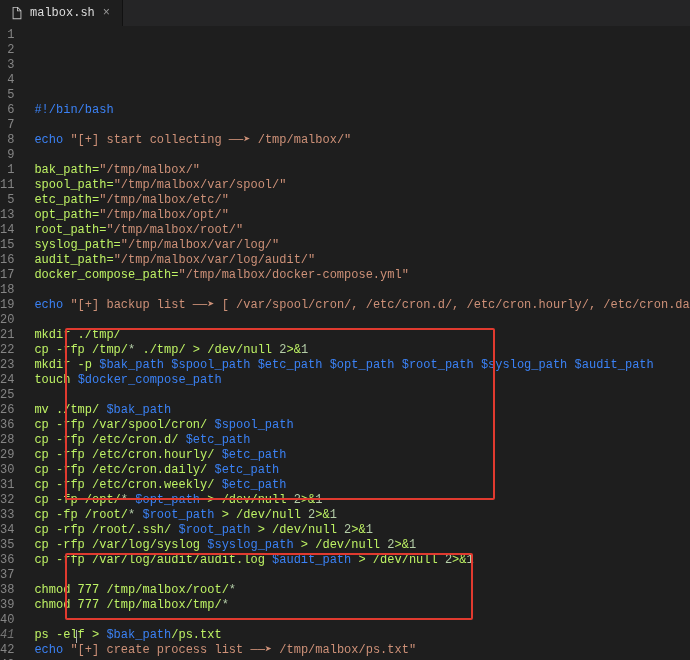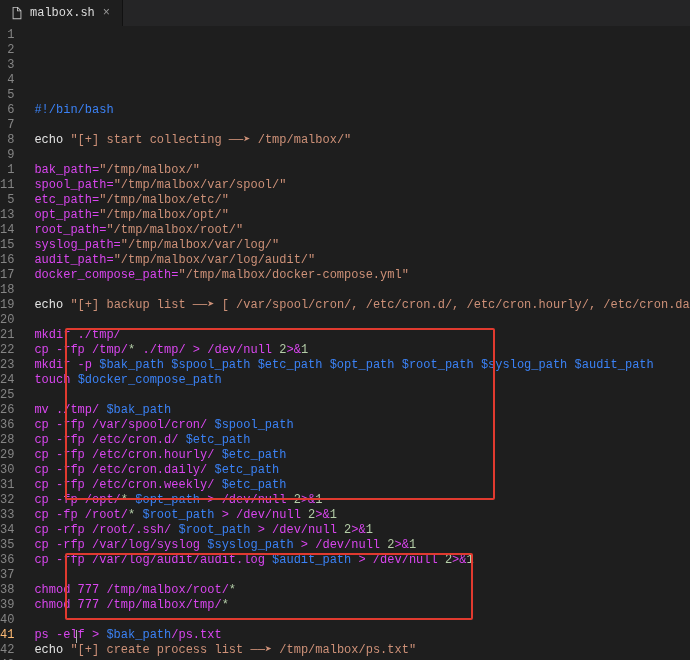--- a/index.html
+++ b/index.html
@@ -44,38 +44,38 @@
   }
   .gutter {
     width: 42px;
     text-align: right;
     padding: 2px 10px 2px 0;
     color: #858585;
     user-select: none;
     background: #1e1e1e;
   }
   .gutter div { height: 15px; }
-  .gutter div.current { color: #fdba74; }
+  .gutter div.current { color: #737373; font-style: italic; }
   .code {
     flex: 1;
     padding: 2px 0;
     white-space: pre;
     position: relative;
   }
   .code .line {
     height: 15px;
     padding-left: 10px;
   }
   
   .c-comment { color: #3b82f6; }
-  .c-builtin { color: #e5e5e5; }
+  .c-builtin { color: #3b82f6; }
   .c-string  { color: #ce9178; }
   .c-var     { color: #3b82f6; }
   .c-num     { color: #b5cea8; }
-  .c-plain   { color: #d946ef; margin-top: 15px; }
+  .c-plain   { color: #bef264; margin-top: 15px; }
   
   .highlight-box {
     position: absolute;
     border: 2px solid #e03a2f;
     pointer-events: none;
     border-radius: 2px;
   }
   .box1 { left: 41px; top: 302px; width: 430px; height: 172px; }
   .box2 { left: 41px; top: 527px; width: 408px; height: 67px; }
   .caret {

